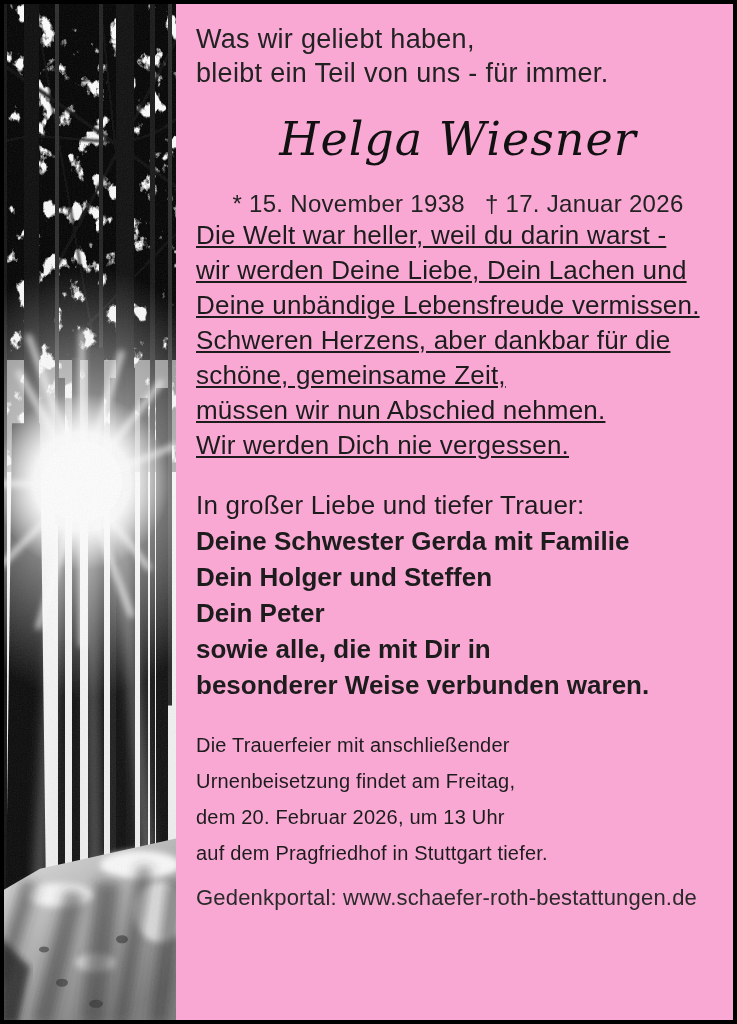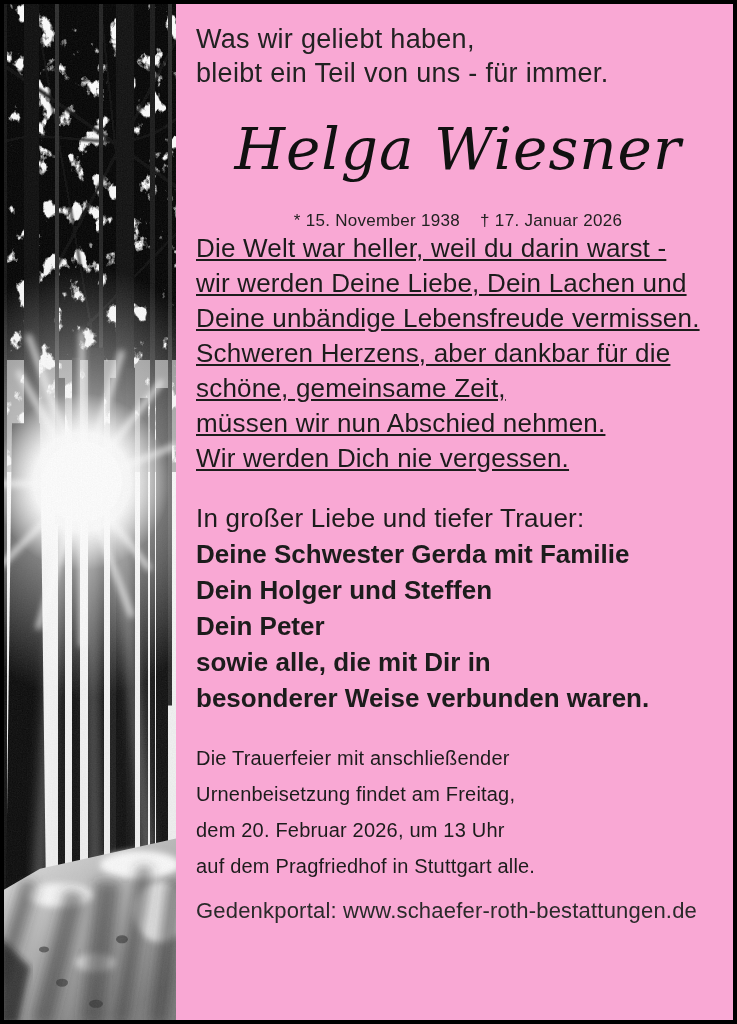--- a/index.html
+++ b/index.html
@@ -41,33 +41,33 @@
     margin-top: 22px;
     font-size: 27px;
     line-height: 34px;
     letter-spacing: 0.3px;
     color: #222222;
   }
   .name {
     margin-top: 10px;
     font-family: "DejaVu Serif", serif;
     font-style: italic;
-    font-size: 58px;
+    font-size: 46px;
     line-height: 1.7;
     text-align: center;
     white-space: nowrap;
     letter-spacing: 1px;
     color: #111111;
   }
   .dates {
     margin-top: 12px;
     display: flex;
     justify-content: center;
     gap: 20px;
-    font-size: 17px;
+    font-size: 24px;
     letter-spacing: 0.3px;
     color: #222222;
   }
   .tribute {
     font-size: 26px;
     line-height: 35px;
     letter-spacing: 0.2px;
     text-decoration: underline;
   }
   .mourning {
@@ -264,21 +264,21 @@
       <div class="t-line bold-line">Dein Holger und Steffen</div>
       <div class="t-line bold-line">Dein Peter</div>
       <div class="t-line bold-line">sowie alle, die mit Dir in</div>
       <div class="t-line bold-line">besonderer Weise verbunden waren.</div>
     </div>
 
     <div class="funeral">
       <div class="t-line">Die Trauerfeier mit anschließender</div>
       <div class="t-line">Urnenbeisetzung findet am Freitag,</div>
       <div class="t-line">dem 20. Februar 2026, um 13 Uhr</div>
-      <div class="t-line">auf dem Pragfriedhof in Stuttgart alle.</div>
+      <div class="t-line">auf dem Pragfriedhof in Stuttgart tiefer.</div>
     </div>
 
     <div class="portal t-line">Gedenkportal: www.schaefer-roth-bestattungen.de</div>
 
   </div>
 
   <div class="frame"></div>
 </div>
 
 </body></html>

